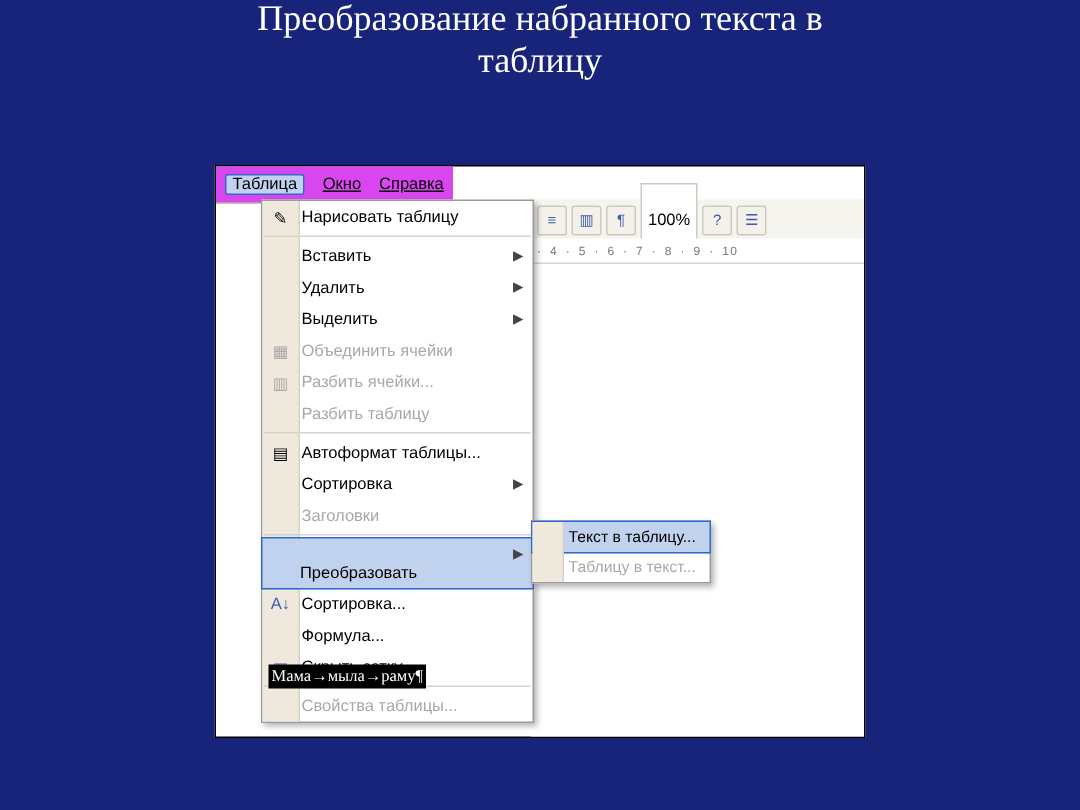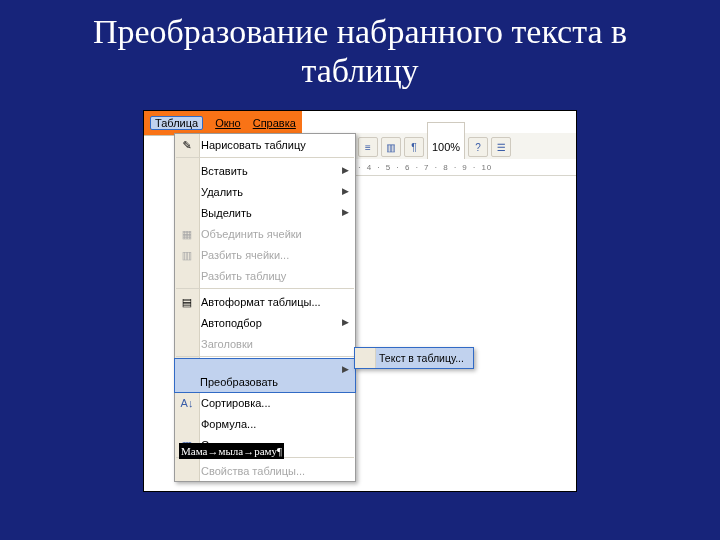--- a/index.html
+++ b/index.html
@@ -1,19 +1,19 @@
 <!DOCTYPE html>
 <html><head>
 <meta charset="utf-8">
 <style>
   html,body{margin:0;padding:0;width:720px;height:540px;overflow:hidden}
   body{background:#17247a;font-family:"Times New Roman",serif}
-  .title{color:#fff;font-size:34px;text-align:center;padding:12px 40px 4px;line-height:1.15}
+  .title{color:#fff;font-size:24px;text-align:center;padding:0 40px 4px;line-height:1.15}
   .shot{position:absolute;left:143px;top:110px;width:432px;height:380px;background:#fff;border:1px solid #000;font-family:Tahoma,Arial,sans-serif;font-size:11px;color:#000}
-  .menubar{position:absolute;left:0;top:0;height:20px;background:#f97316;border-bottom:1px solid #c9c5b4;padding:2px 6px;display:flex;gap:12px;align-items:center}
+  .menubar{position:absolute;left:0;top:0;height:20px;background:#d946ef;border-bottom:1px solid #c9c5b4;padding:2px 6px;display:flex;gap:12px;align-items:center}
   .menubar span{cursor:default}
   .menubar .active{background:#c1d2ee;border:1px solid #316ac5;padding:0 4px;border-radius:2px}
   .menubar u{}
   .toolbar{position:absolute;left:210px;top:22px;right:0;height:24px;display:flex;align-items:center;gap:3px;padding:2px 4px;background:#f5f4ef;border-bottom:1px solid #c9c5b4}
   .tb{width:18px;height:18px;border:1px solid #cfcabf;background:#f3f1e9;border-radius:2px;display:flex;align-items:center;justify-content:center;font-size:10px;color:#3a5da8}
   .zoom{font-size:11px;border:1px solid #cfcabf;background:#fff;padding:16px 4px;height:16px;display:flex;align-items:center}
   .ruler{position:absolute;left:210px;top:48px;right:0;height:16px;background:#fff;border-bottom:1px solid #d7d5cc;font-size:8px;color:#777;display:flex;align-items:center;padding-left:4px;letter-spacing:1px}
   .ruler span{margin:0 5px}
   .doc{position:absolute;left:210px;top:66px;right:0;bottom:0;background:#fff}
   .menu{position:absolute;left:30px;top:22px;width:180px;background:#fff;border:1px solid #9b9b9b;box-shadow:2px 2px 4px rgba(0,0,0,.3)}
@@ -92,21 +92,21 @@
     </div>
     <div class="mi dis">
         <span>Разбить таблицу</span>
       </div>
     <div class="mi sep"></div>
     <div class="mi">
       <span class="ic">▤</span>
       <span>Автоформат таблицы...</span>
     </div>
     <div class="mi">
-        <span>Автоподбор</span>
+        <span>Сортировка</span>
         <span class="arr">▶</span>
       </div>
     <div class="mi dis">
         <span>Заголовки</span>
       </div>
     <div class="mi sep"></div>
     <div class="mi hov">
         <span>Преобразовать</span>
         <span class="arr">▶</span>
       </div>
@@ -125,19 +125,22 @@
     <div class="mi dis">
         <span>Свойства таблицы...</span>
       </div>
   </div>
 
   <div class="submenu">
     <div class="iconstrip"></div>
     <div class="smi hov">
         <span>Текст в таблицу...</span>
       </div>
+    <div class="smi dis">
+        <span>Таблицу в текст...</span>
+      </div>
   </div>
 
   <div class="doclines">
     <div>Мама→мыла→раму¶</div><br>
   </div>
 
 </div>
 
 </body></html>

